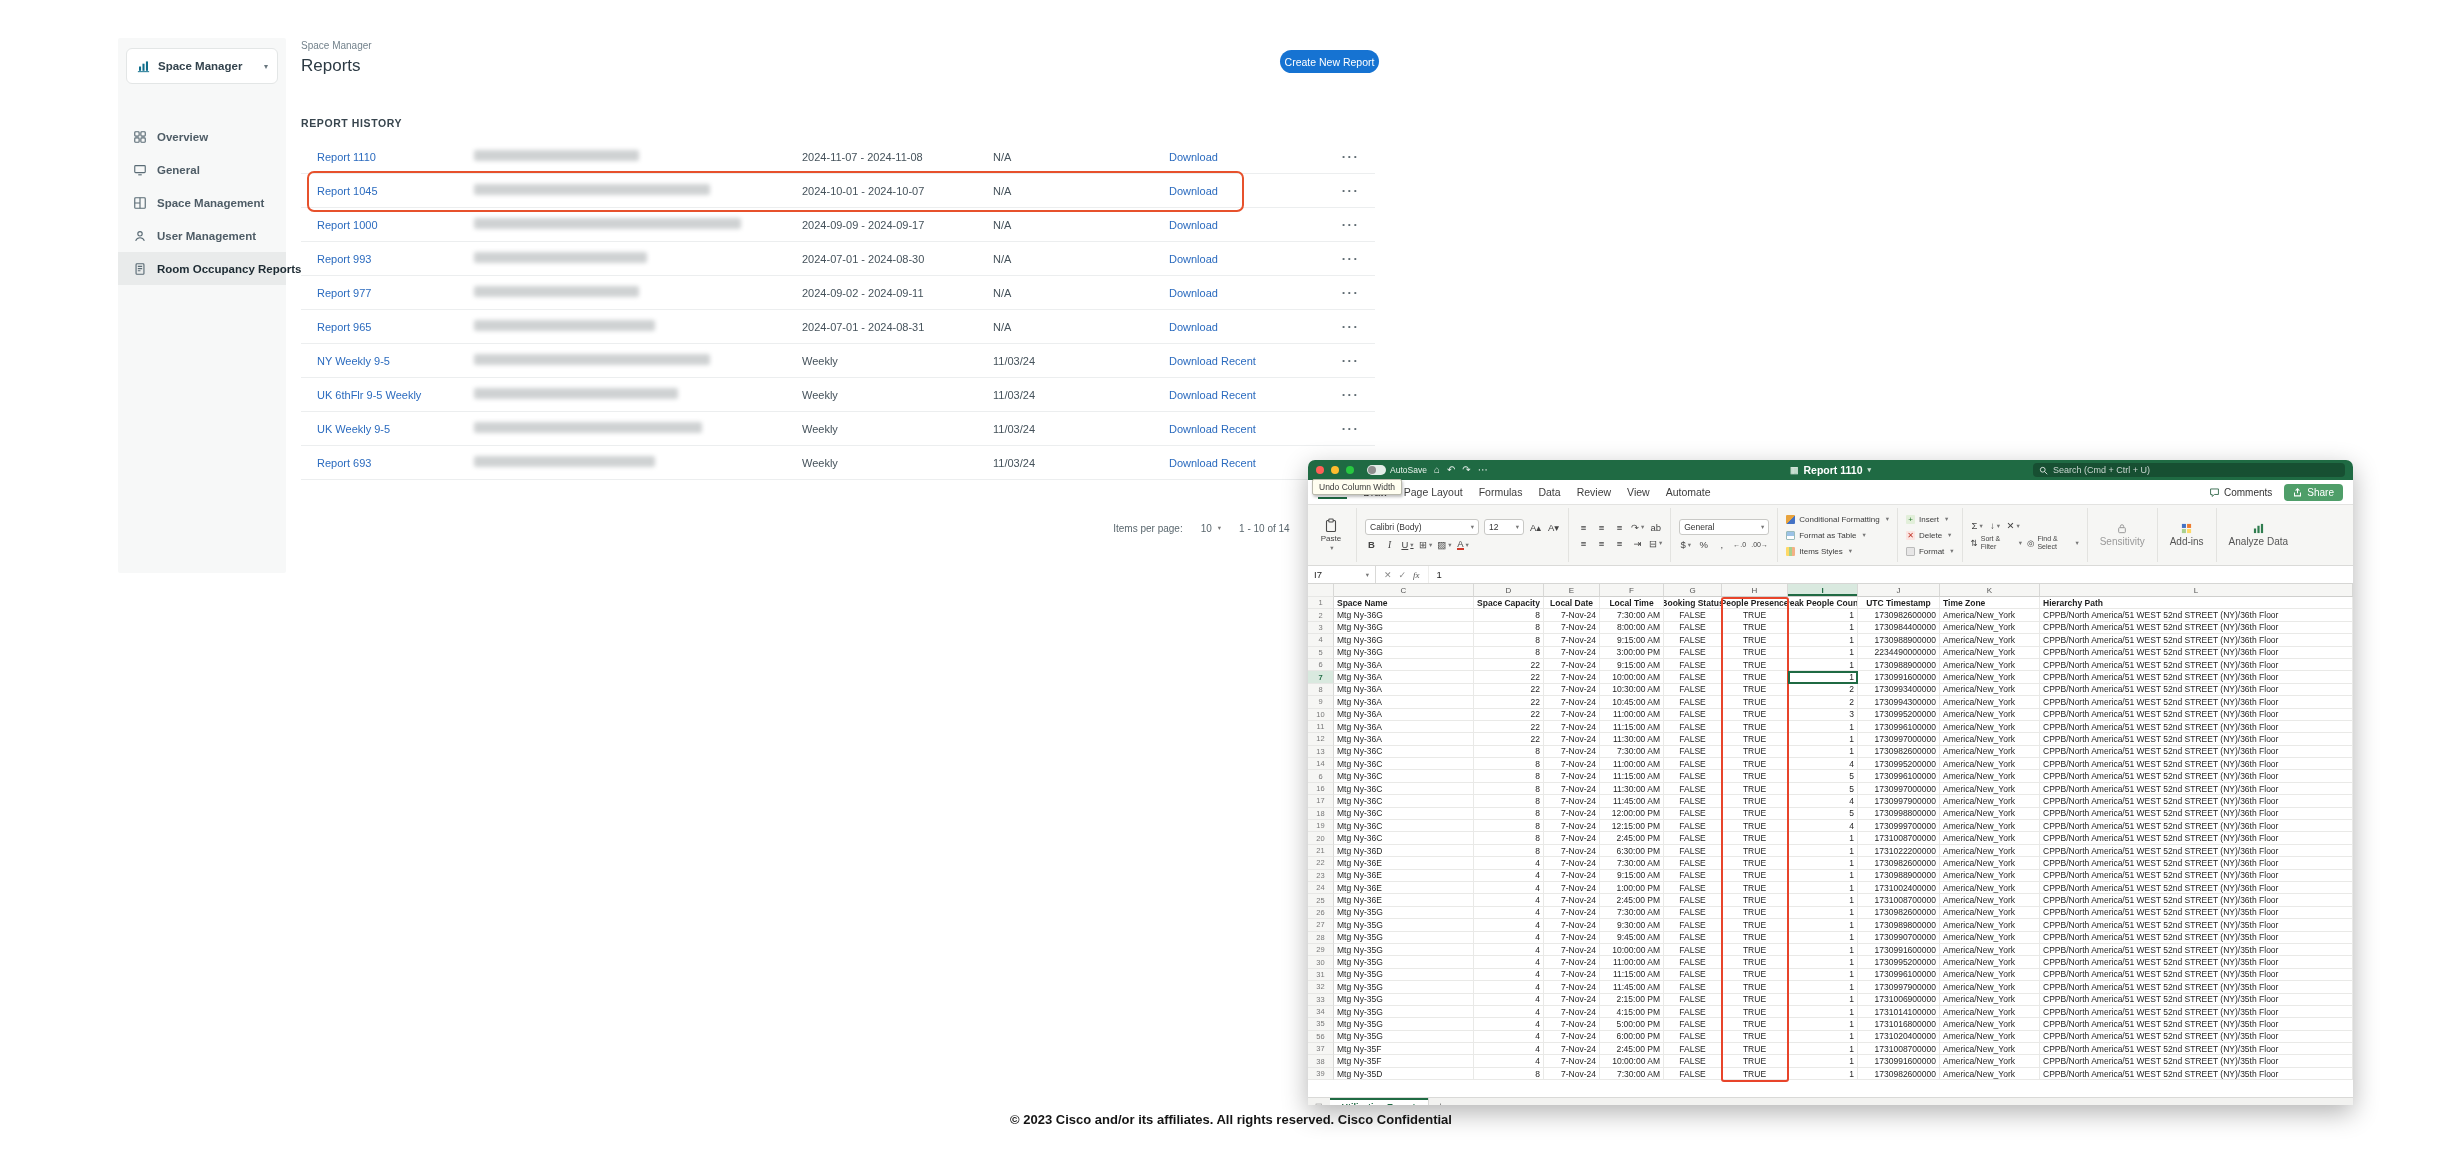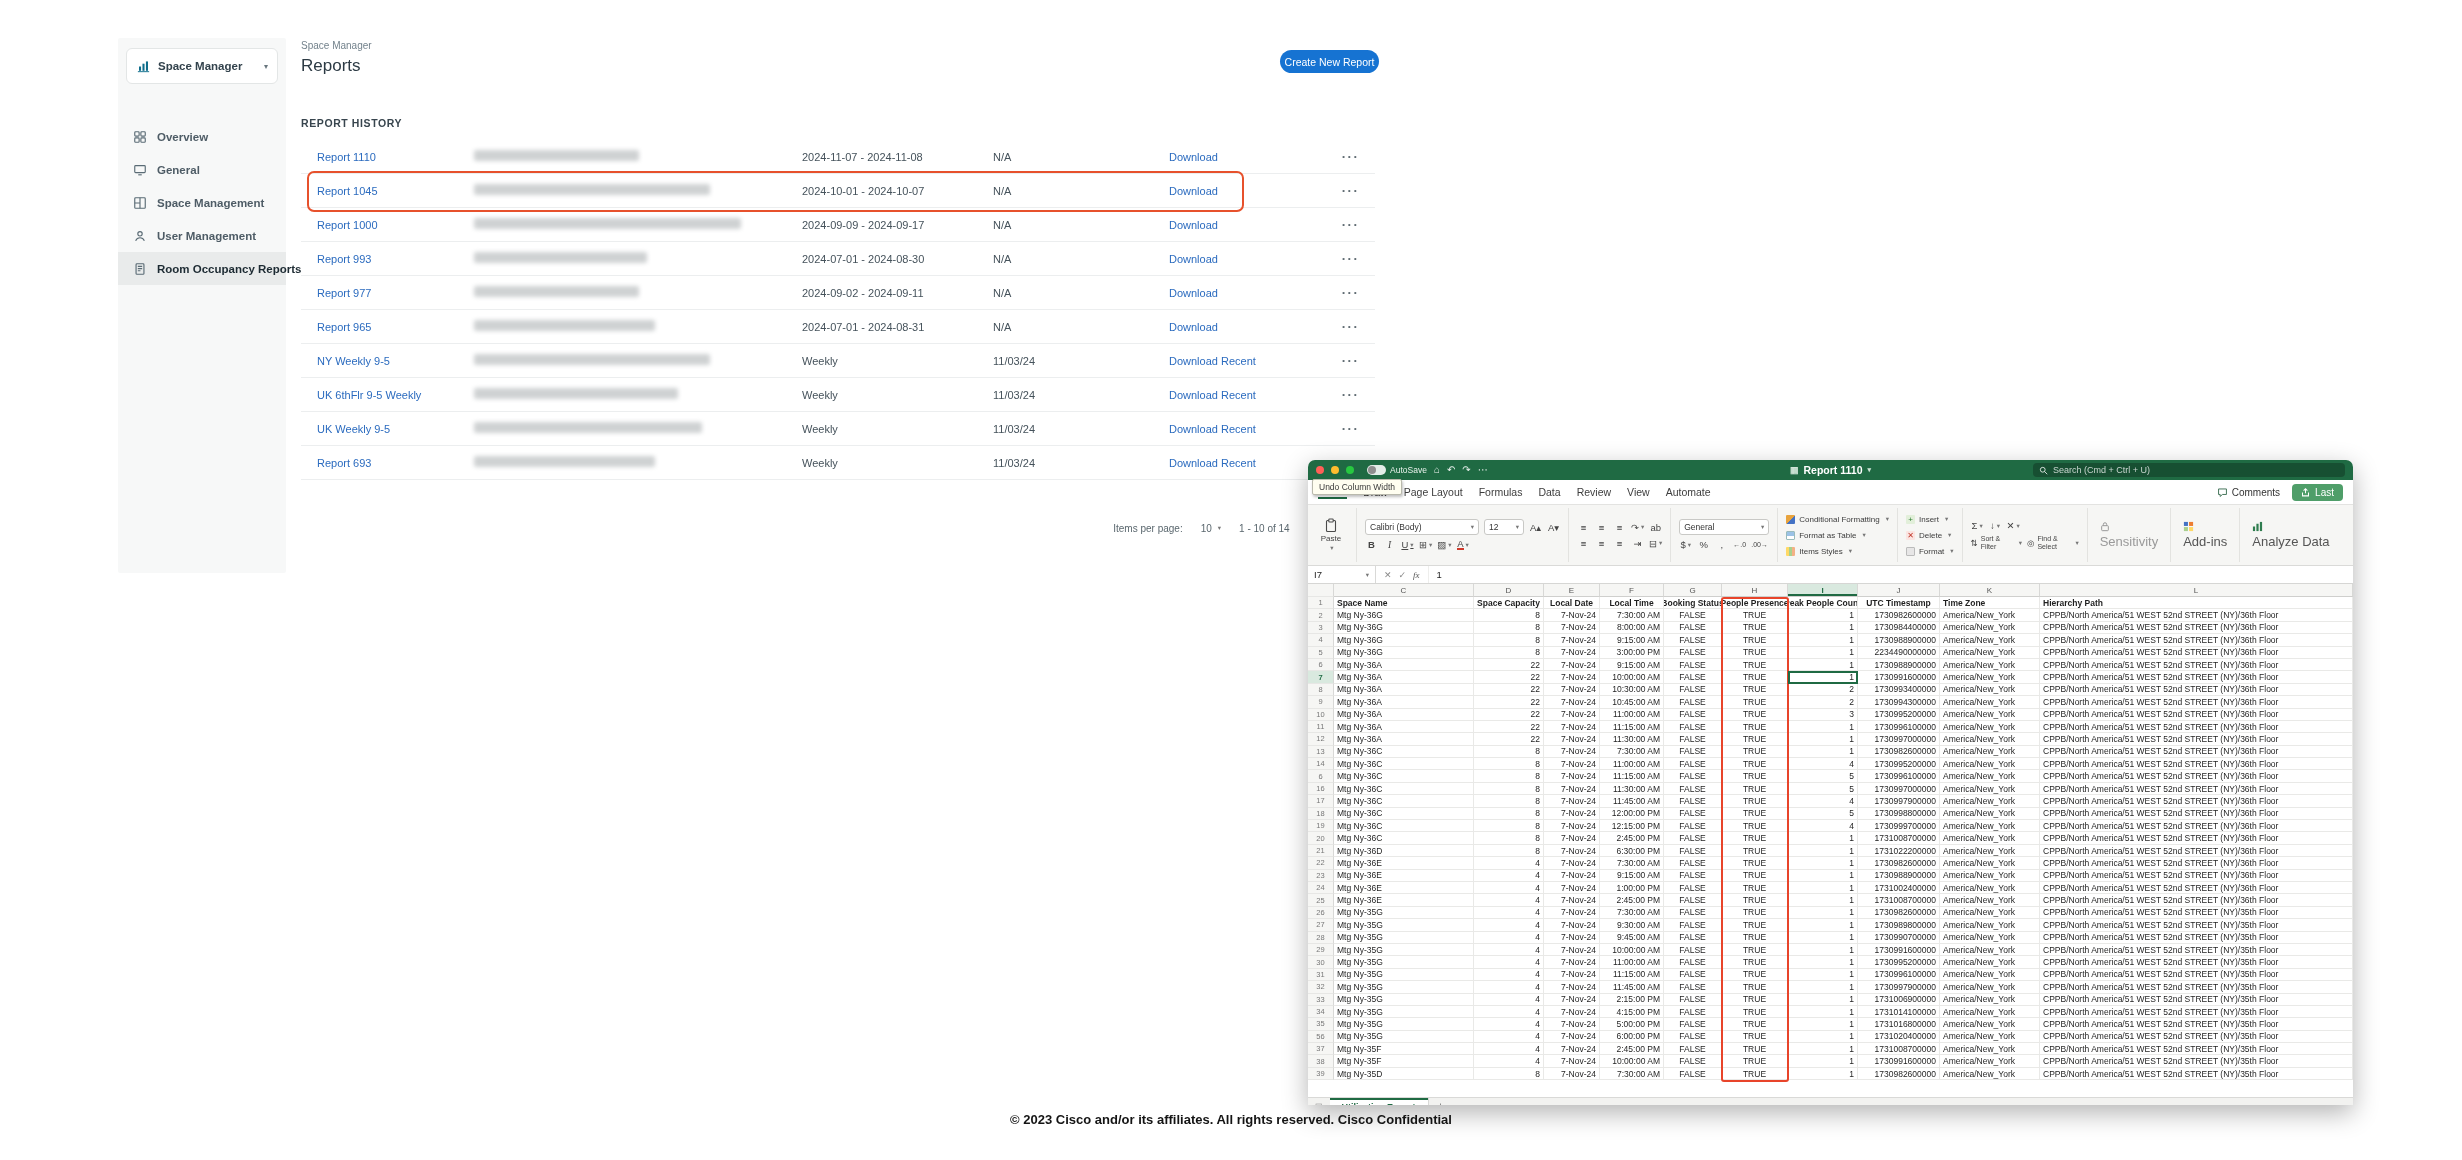--- a/index.html
+++ b/index.html
@@ -70,21 +70,21 @@
   .rb-stack{display:flex;align-items:center;gap:4px;font-size:8px;height:13px;cursor:pointer;white-space:nowrap;}
   .mini-ic{width:9px;height:9px;border-radius:1px;display:inline-block;flex:0 0 auto;}
   .mini-ic.cf{background:linear-gradient(135deg,#e8a33d 50%,#4472c4 50%);}
   .mini-ic.fat{background:linear-gradient(#9bc2e6 50%,#fff 50%);border:1px solid #9bb;box-sizing:border-box;}
   .mini-ic.cs{background:linear-gradient(90deg,#ffd966 33%,#a9d08e 33%,#a9d08e 66%,#f4b084 66%);}
   .mini-ic.ins{background:#e2efda;color:#2e7d32;font-size:8px;line-height:9px;text-align:center;}
   .mini-ic.del{background:#fbe5e2;color:#c0392b;font-size:8px;line-height:9px;text-align:center;}
   .mini-ic.fmt{background:#e7e6e6;border:1px solid #bbb;box-sizing:border-box;}
   .rb-2line{display:flex;align-items:center;gap:3px;cursor:pointer;}
   .rb-2line .lbl{font-size:7px;line-height:1.1;width:33px;color:#444;}
-  .rb-bigbtn{display:flex;flex-direction:column;align-items:flex-start;justify-content:center;gap:2px;font-size:13px;color:#555;padding:0 4px;cursor:pointer;white-space:nowrap;}
+  .rb-bigbtn{display:flex;flex-direction:column;align-items:center;justify-content:center;gap:2px;font-size:10px;color:#555;padding:0 4px;cursor:pointer;white-space:nowrap;}
   .rb-bigbtn.dim{color:#9a9a9a;}
   .xl-formula{height:17px;display:flex;align-items:center;background:#fff;border-bottom:1px solid #d6d6d4;font-size:9.5px;}
   .namebox{width:68px;height:100%;border-right:1px solid #d9d9d7;display:flex;align-items:center;justify-content:space-between;padding:0 6px;box-sizing:border-box;color:#222;}
   .fxicons{display:flex;align-items:center;gap:7px;padding:0 8px;color:#8a8a8a;font-size:9px;border-right:1px solid #eeeeec;height:100%;}
   .fxicons .fx{font-style:italic;font-family:"Liberation Serif",serif;color:#555;}
   .fvalue{padding-left:8px;color:#222;}
   .xl-grid{position:relative;height:513px;background:#fff;overflow:hidden;}
   .gr-row{display:flex;height:12.4px;box-sizing:border-box;}
   .gr-letters{height:13px;}
   .gut{width:26px;flex:0 0 auto;background:#f6f6f4;border-right:1px solid #d8d8d6;border-bottom:1px solid #e7e7e5;font-size:7.5px;color:#777;display:flex;align-items:center;justify-content:center;box-sizing:border-box;}
@@ -324,21 +324,21 @@
         <svg width="11" height="11" viewBox="0 0 14 14" fill="none" stroke="#3c6e52" stroke-width="1.2">
             <path d="M2 2.5h10v7H7l-3 2.5v-2.5H2z"></path>
           </svg>
         <span>Comments</span>
       </span>
       <span class="share-btn">
         <svg width="9" height="9" viewBox="0 0 12 12" fill="none" stroke="#fff" stroke-width="1.4">
             <path d="M6 7V1.5M3.5 3.5 6 1l2.5 2.5"></path>
             <path d="M2 6v4.5h8V6"></path>
           </svg>
-        <span>Last</span>
+        <span>Share</span>
       </span>
     </span>
   </div>
 
   <div class="xl-ribbon">
     <div class="rb-group">
       <div class="rb-paste">
         <svg width="14" height="15" viewBox="0 0 14 15" fill="none" stroke="#4a4a4a" stroke-width="1.1">
             <rect x="2.5" y="2.5" width="9" height="11" rx="1"></rect>
             <rect x="4.8" y="1" width="4.4" height="3" rx="0.8" fill="#f6f6f4"></rect>

